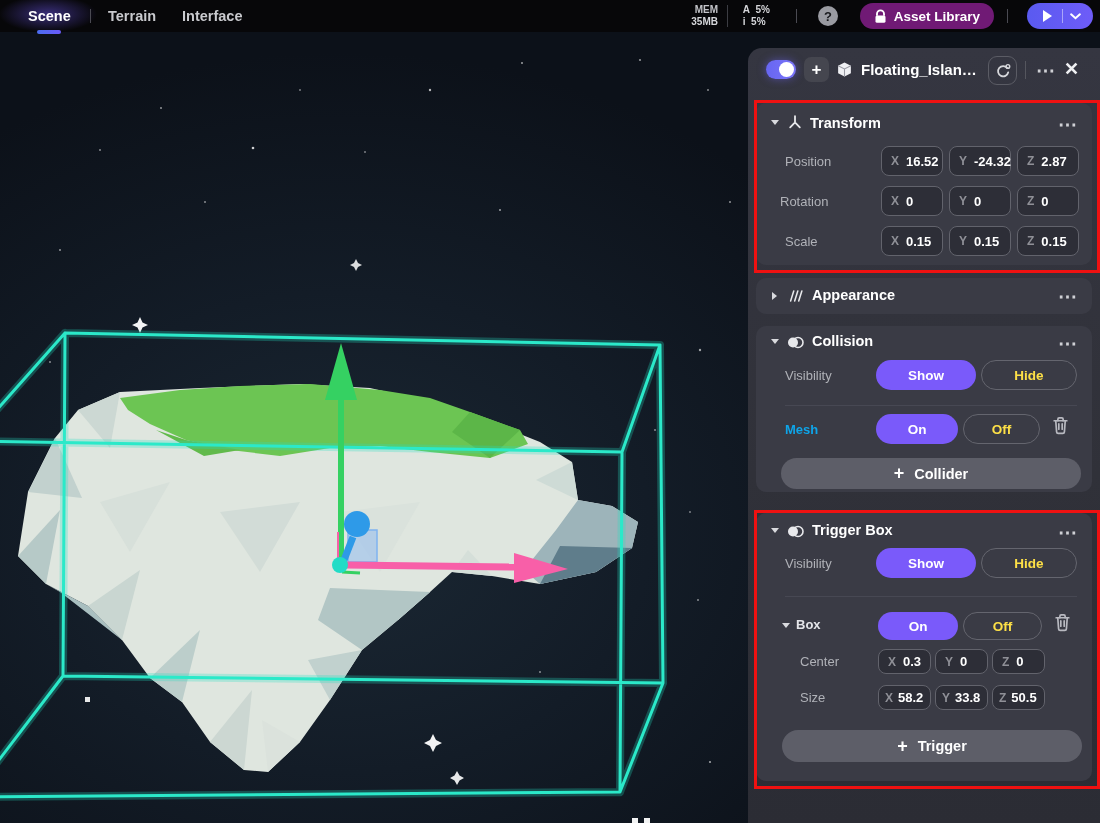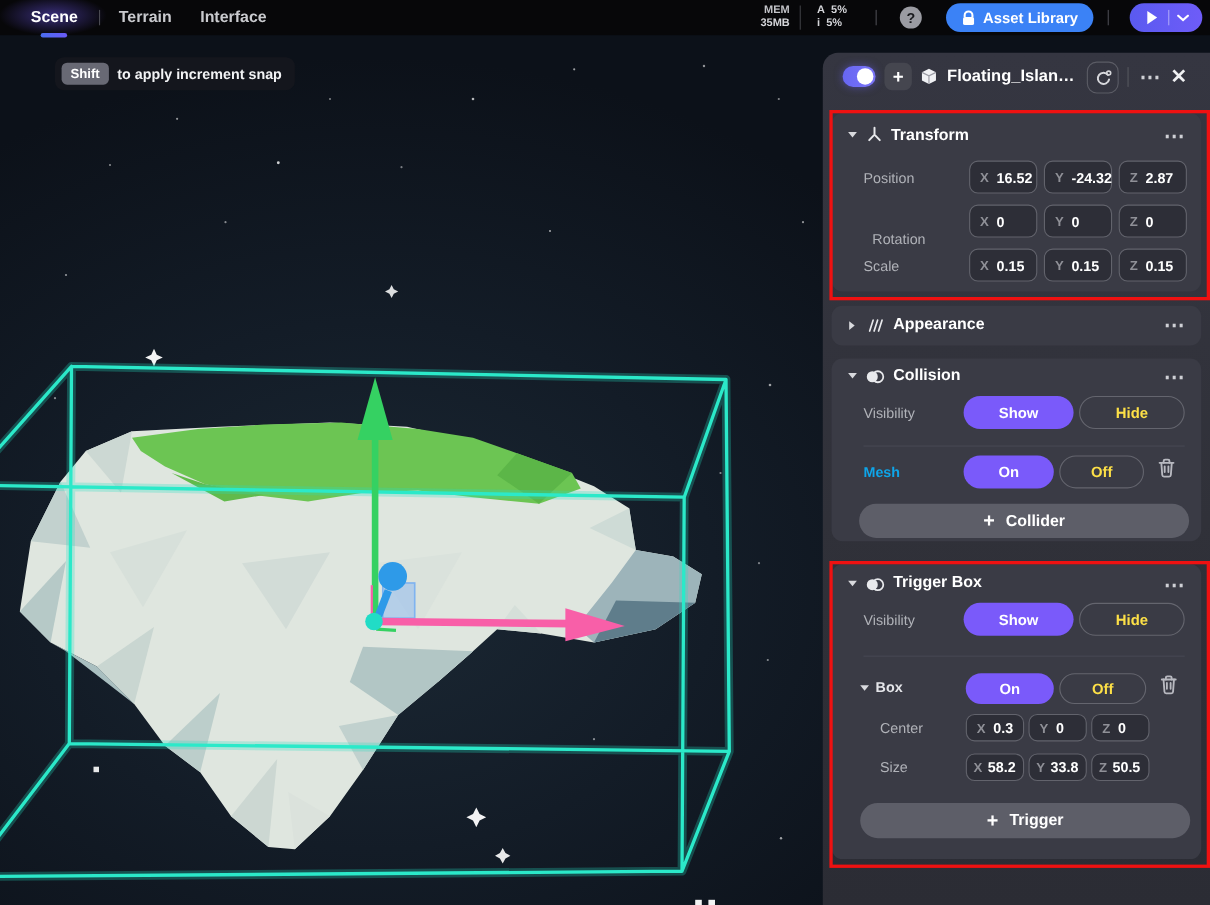--- a/index.html
+++ b/index.html
@@ -14,21 +14,21 @@
     font-weight:bold;font-size:14.5px;cursor:pointer;justify-content:center;}
   .tab.active{color:#ffffff;}
   .tab-underline{position:absolute;left:50%;transform:translateX(-50%);bottom:-2px;width:24px;height:4px;
     border-radius:3px;background:linear-gradient(90deg,#4a6df0,#6a5af8);}
   .tb-div{position:absolute;top:9px;width:1px;height:14px;background:#4a4a52;}
   .stat-col{position:absolute;top:4px;display:flex;flex-direction:column;align-items:flex-end;gap:1px;
     color:#d5d6da;font-size:10px;font-weight:bold;line-height:11px;}
   .vline{position:absolute;top:5px;width:1px;height:22px;background:#3c3d43;}
   .help-btn{position:absolute;top:6px;width:20px;height:20px;border-radius:50%;background:#9a9ba2;
     color:#17181c;font-weight:bold;font-size:13px;display:flex;align-items:center;justify-content:center;cursor:pointer;}
-  .asset-btn{position:absolute;top:3px;height:26px;border-radius:14px;background:#3b82f6;
+  .asset-btn{position:absolute;top:3px;height:26px;border-radius:14px;background:#701a75;
     display:flex;align-items:center;gap:7px;padding:0 14px;color:#fff;font-weight:bold;font-size:13.5px;cursor:pointer;}
   .play-btn{position:absolute;top:3px;width:66px;height:26px;border-radius:14px;
     background:linear-gradient(90deg,#5a5af0,#6e5cf8);display:flex;align-items:center;cursor:pointer;}
   .play-tri{width:0;height:0;border-left:9px solid #fff;border-top:6px solid transparent;
     border-bottom:6px solid transparent;margin-left:16px;}
   .play-sep{width:1px;height:14px;background:rgba(255,255,255,.45);margin-left:10px;}
 
   
   .viewport{position:absolute;left:0;top:32px;width:1100px;height:791px;
     background:radial-gradient(ellipse 620px 480px at 340px 500px, #1b2834 0%, #131c27 50%, #0c1119 100%);}
@@ -196,24 +196,20 @@
         <line x1="338" y1="500" x2="338" y2="531" stroke="#f85fa8" stroke-width="2"></line>
         <line x1="345" y1="533" x2="518" y2="535" stroke="#f85fa8" stroke-width="7"></line>
         <polygon points="568,537 514,521 514,551" fill="#f85fa8"></polygon>
         <line x1="344" y1="528" x2="353" y2="505" stroke="#2e9ae8" stroke-width="7"></line>
         <circle cx="357" cy="492" r="13" fill="#2e9ae8"></circle>
         <line x1="342" y1="540" x2="360" y2="541" stroke="#35d162" stroke-width="3"></line>
         <circle cx="340" cy="533" r="8" fill="#21dcc6"></circle>
       </g>
     </svg>
 
-    <div class="tooltip">
-      <span class="key">Shift</span>
-      <span class="txt">to apply increment snap</span>
-    </div>
   </div>
 
   <div class="panel">
 
     <div class="toggle">
         <span class="knob"></span>
       </div>
     <div class="plus-btn">
         <span>+</span>
       </div>
@@ -247,21 +243,21 @@
         </div>
       <div class="vec-field" style="left:193px;top:43px;width:62px;height:30px;">
         <span class="ax">Y</span>
           <span class="val">-24.32</span>
         </div>
       <div class="vec-field" style="left:261px;top:43px;width:62px;height:30px;">
         <span class="ax">Z</span>
           <span class="val">2.87</span>
         </div>
 
-      <span class="row-label" style="left:37px;top:91px;margin-top:16px;">Rotation</span>
+      <span class="row-label" style="left:24px;top:91px;">Rotation</span>
       <div class="vec-field" style="left:125px;top:83px;width:62px;height:30px;">
         <span class="ax">X</span>
           <span class="val">0</span>
         </div>
       <div class="vec-field" style="left:193px;top:83px;width:62px;height:30px;">
         <span class="ax">Y</span>
           <span class="val">0</span>
         </div>
       <div class="vec-field" style="left:261px;top:83px;width:62px;height:30px;">
         <span class="ax">Z</span>

